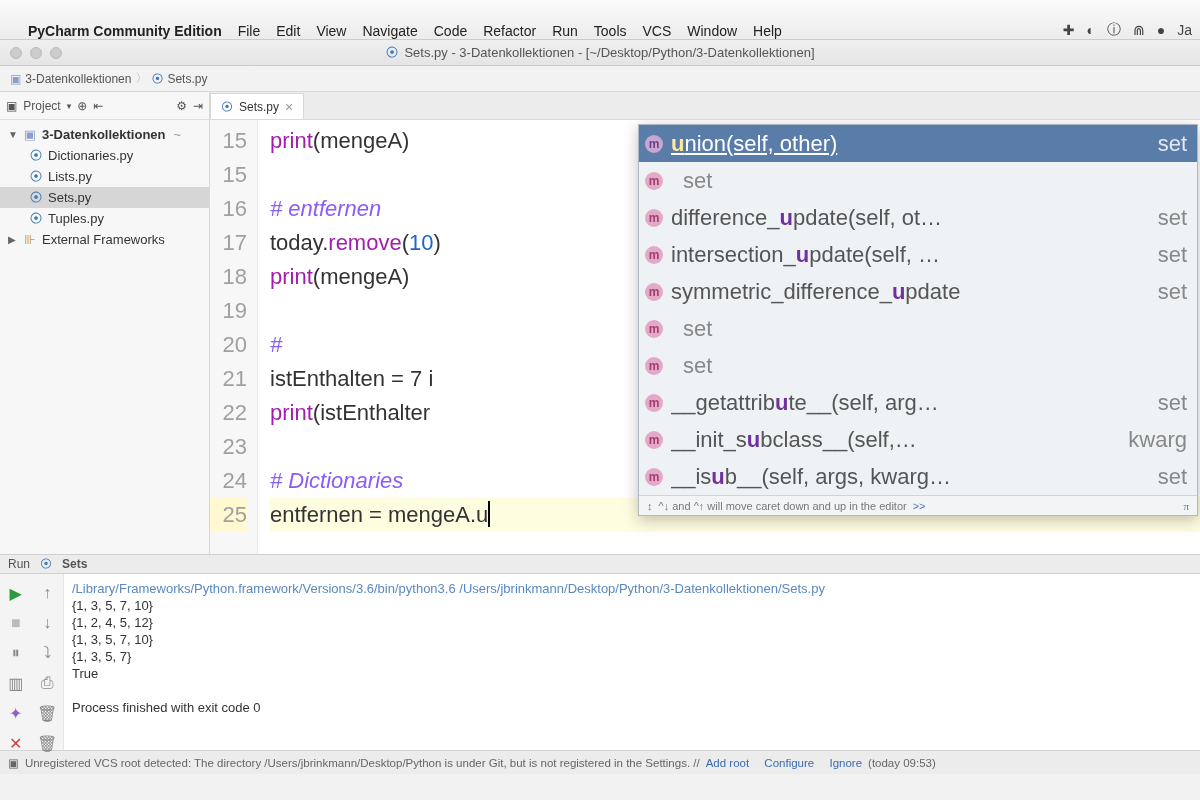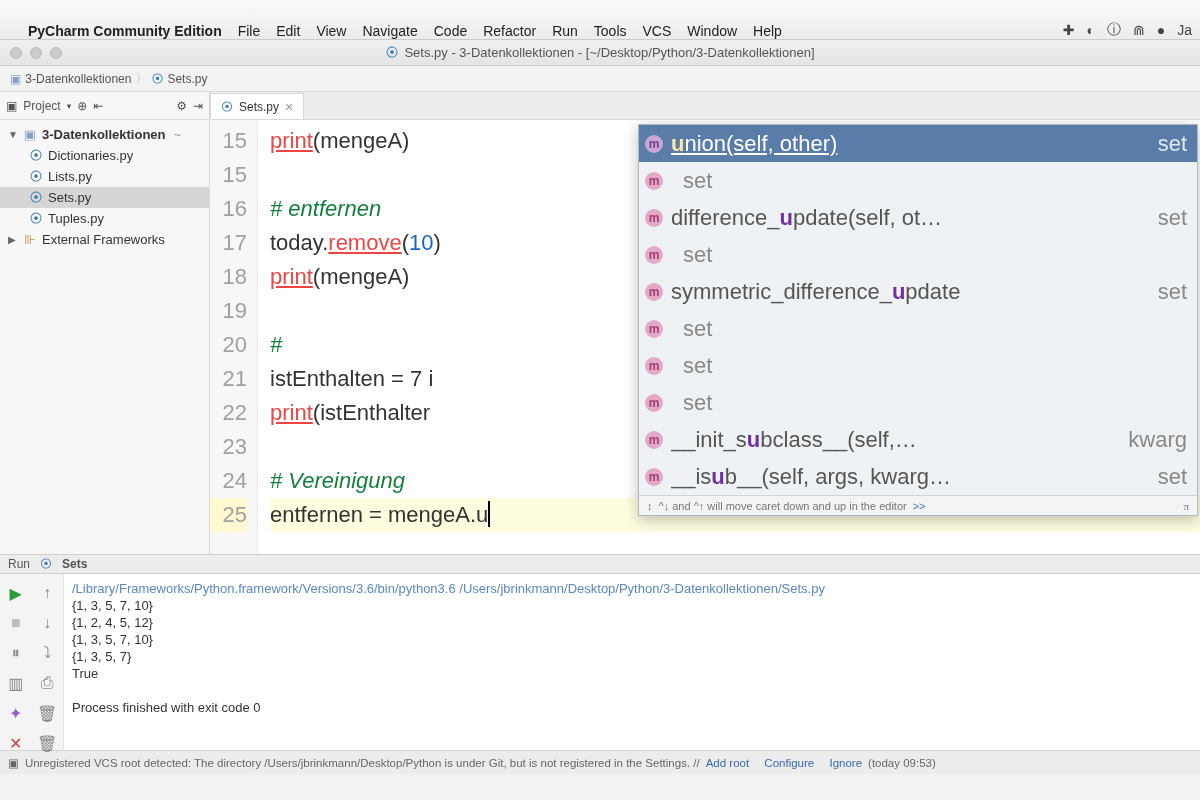--- a/index.html
+++ b/index.html
@@ -38,23 +38,23 @@
 
 .editor { flex:1; background:#fff; display:flex; flex-direction:column; position:relative; }
 .tabbar { height:28px; border-bottom:1px solid #d8d8d8; display:flex; align-items:flex-end; background:#ececec; }
 .tab { height:26px; padding:0 10px; display:flex; align-items:center; gap:6px; background:#fff; border:1px solid #d8d8d8; border-bottom:none; font-size:12px; }
 .tab .close { color:#999; font-size:14px; }
 .codewrap { flex:1; display:flex; overflow:hidden; }
 .gutter { width:48px; background:#f7f7f7; border-right:1px solid #e8e8e8; text-align:right; padding:4px 10px 0 0; color:#a0a0a0; font-size:22px; line-height:34px; }
 .gutter .hl { background:#fff8d0; display:block; }
 .code { flex:1; padding:4px 0 0 12px; font-size:22px; line-height:34px; color:#333; position:relative; }
 .codeline.hl { background:#fffde0; }
-.fn { color:#ef4444;text-decoration:underline; }
+.fn { color:#a21caf; }
 .num { color:#1c66c9; }
-.comment { color:#15803d; font-style:italic; }
+.comment { color:#8b5cf6; font-style:italic; }
 .var { color:#333; }
 .caret { display:inline-block; width:2px; height:26px; background:#000; vertical-align:text-bottom; }
 
 
 .autocomplete { position:absolute; top:4px; left:380px; width:560px; background:#eef2f4; border:1px solid #b0b8c0; box-shadow:0 4px 14px rgba(0,0,0,0.25); font-size:22px; }
 .ac-row { display:flex; align-items:center; height:37px; padding:0 10px 0 6px; }
 .ac-row.sel { background:#5a7ca8; color:#fff; }
 .ac-row .m-badge { width:18px; height:18px; border-radius:9px; background:#e4a8c8; color:#a04070; font-size:12px; display:flex; align-items:center; justify-content:center; margin-right:8px; font-weight:600; }
 .ac-row.sel .m-badge { background:#c8a8d0; color:#704090; }
 .ac-row .sig { flex:1; white-space:nowrap; overflow:hidden; text-overflow:ellipsis; color:#555; }
@@ -197,58 +197,60 @@
         <div class="codeline"><span class="fn">print</span>(<span class="var">mengeA</span>)</div>
         <div class="codeline">&nbsp;</div>
         <div class="codeline"><span class="comment"># entfernen</span></div>
         <div class="codeline"><span class="var">today.</span><span class="fn">remove</span><span>(</span><span class="num">10</span><span>)</span></div>
         <div class="codeline"><span class="fn">print</span>(<span class="var">mengeA</span>)</div>
         <div class="codeline">&nbsp;</div>
         <div class="codeline"><span class="comment">#</span></div>
         <div class="codeline"><span class="var">istEnthalten = 7 i</span></div>
         <div class="codeline"><span class="fn">print</span>(<span class="var">istEnthalter</span></div>
         <div class="codeline">&nbsp;</div>
-        <div class="codeline"><span class="comment"># Vereinigung</span></div>
+        <div class="codeline"><span class="comment"># Dictionaries</span></div>
         <div class="codeline hl"><span class="var">entfernen = mengeA.</span><span class="var">u</span><span class="caret"></span></div>
 
         <div class="autocomplete mono">
           <div id="ac-rows">
               <div class="ac-row sel">
                 <span class="m-badge">m</span>
                 <span class="sig"><span class="hlchar">u</span>nion(self, other)</span>
                 <span class="ret">set</span>
               </div>
               <div class="ac-row">
                 <span class="m-badge">m</span>
                 <span class="ret">set</span>
               </div>
               <div class="ac-row">
                 <span class="m-badge">m</span>
                 <span class="sig">difference_<span class="hlchar">u</span>pdate(self, ot…</span>
                 <span class="ret">set</span>
               </div>
               <div class="ac-row">
                 <span class="m-badge">m</span>
+                <span class="sig">intersection_<span class="hlchar">u</span>pdate(self, …</span>
                 <span class="ret">set</span>
               </div>
               <div class="ac-row">
                 <span class="m-badge">m</span>
                 <span class="sig">symmetric_difference_<span class="hlchar">u</span>pdate</span>
                 <span class="ret">set</span>
               </div>
               <div class="ac-row">
                 <span class="m-badge">m</span>
                 <span class="ret">set</span>
               </div>
               <div class="ac-row">
                 <span class="m-badge">m</span>
                 <span class="ret">set</span>
               </div>
               <div class="ac-row">
                 <span class="m-badge">m</span>
+                <span class="sig">__getattrib<span class="hlchar">u</span>te__(self, arg…</span>
                 <span class="ret">set</span>
               </div>
               <div class="ac-row">
                 <span class="m-badge">m</span>
                 <span class="sig">__init_s<span class="hlchar">u</span>bclass__(self,…</span>
                 <span class="ret">kwarg</span>
               </div>
               <div class="ac-row">
                 <span class="m-badge">m</span>
                 <span class="sig">__is<span class="hlchar">u</span>b__(self, args, kwarg…</span>

